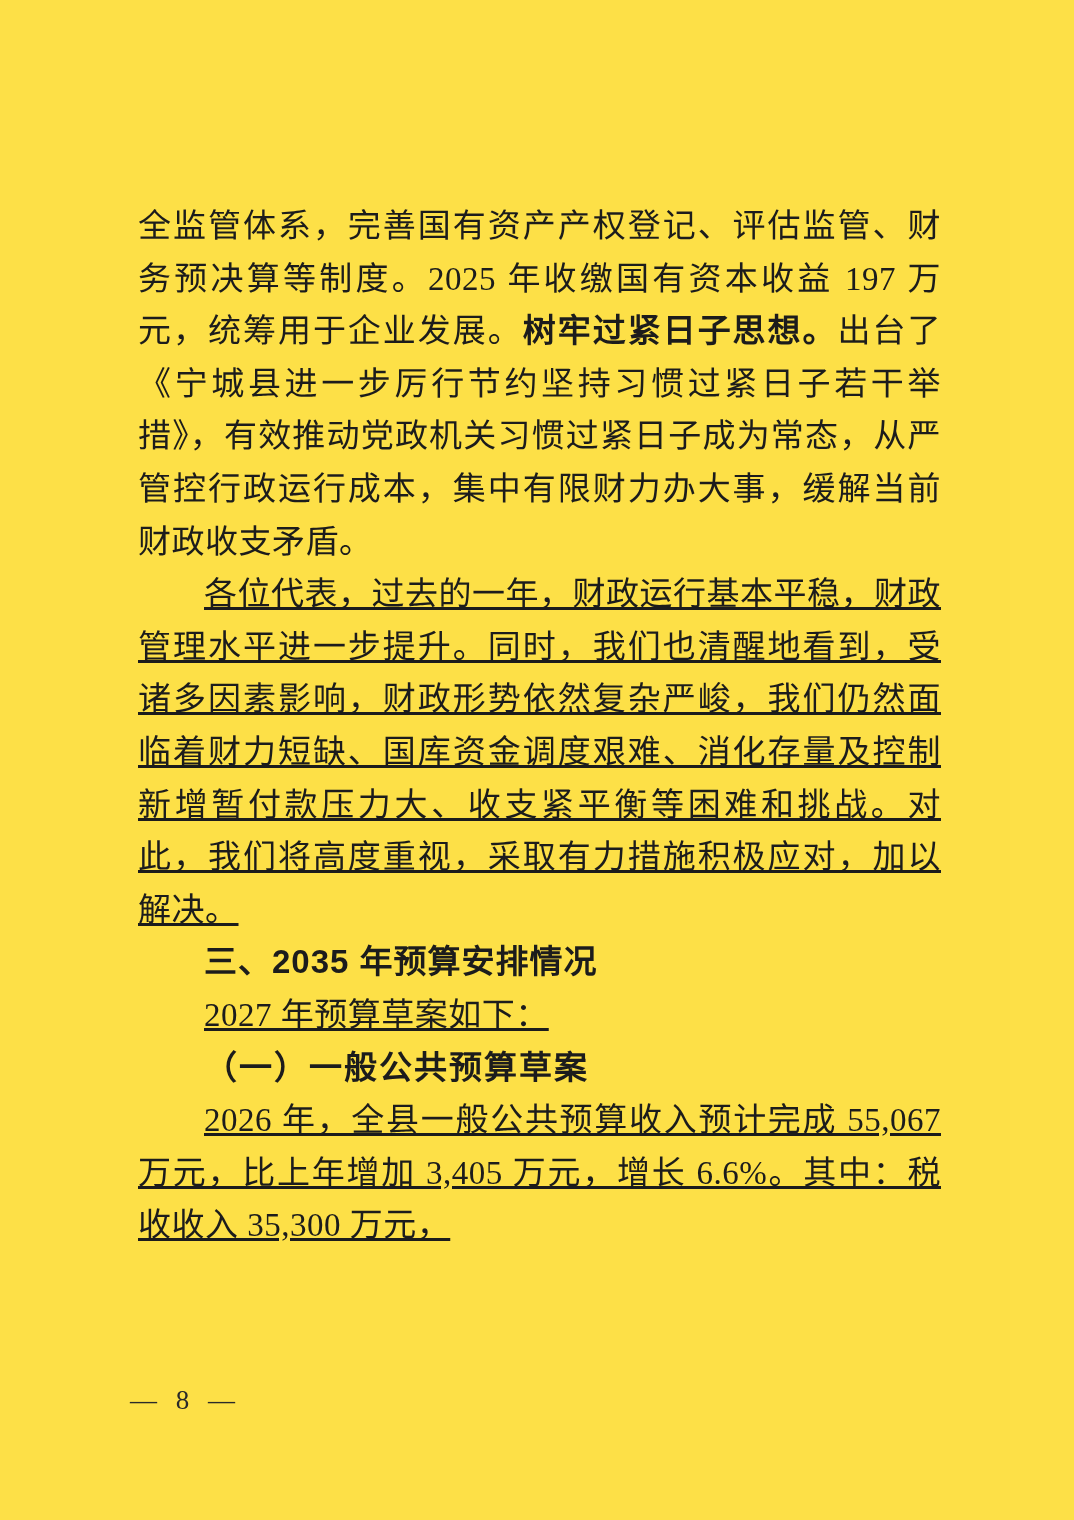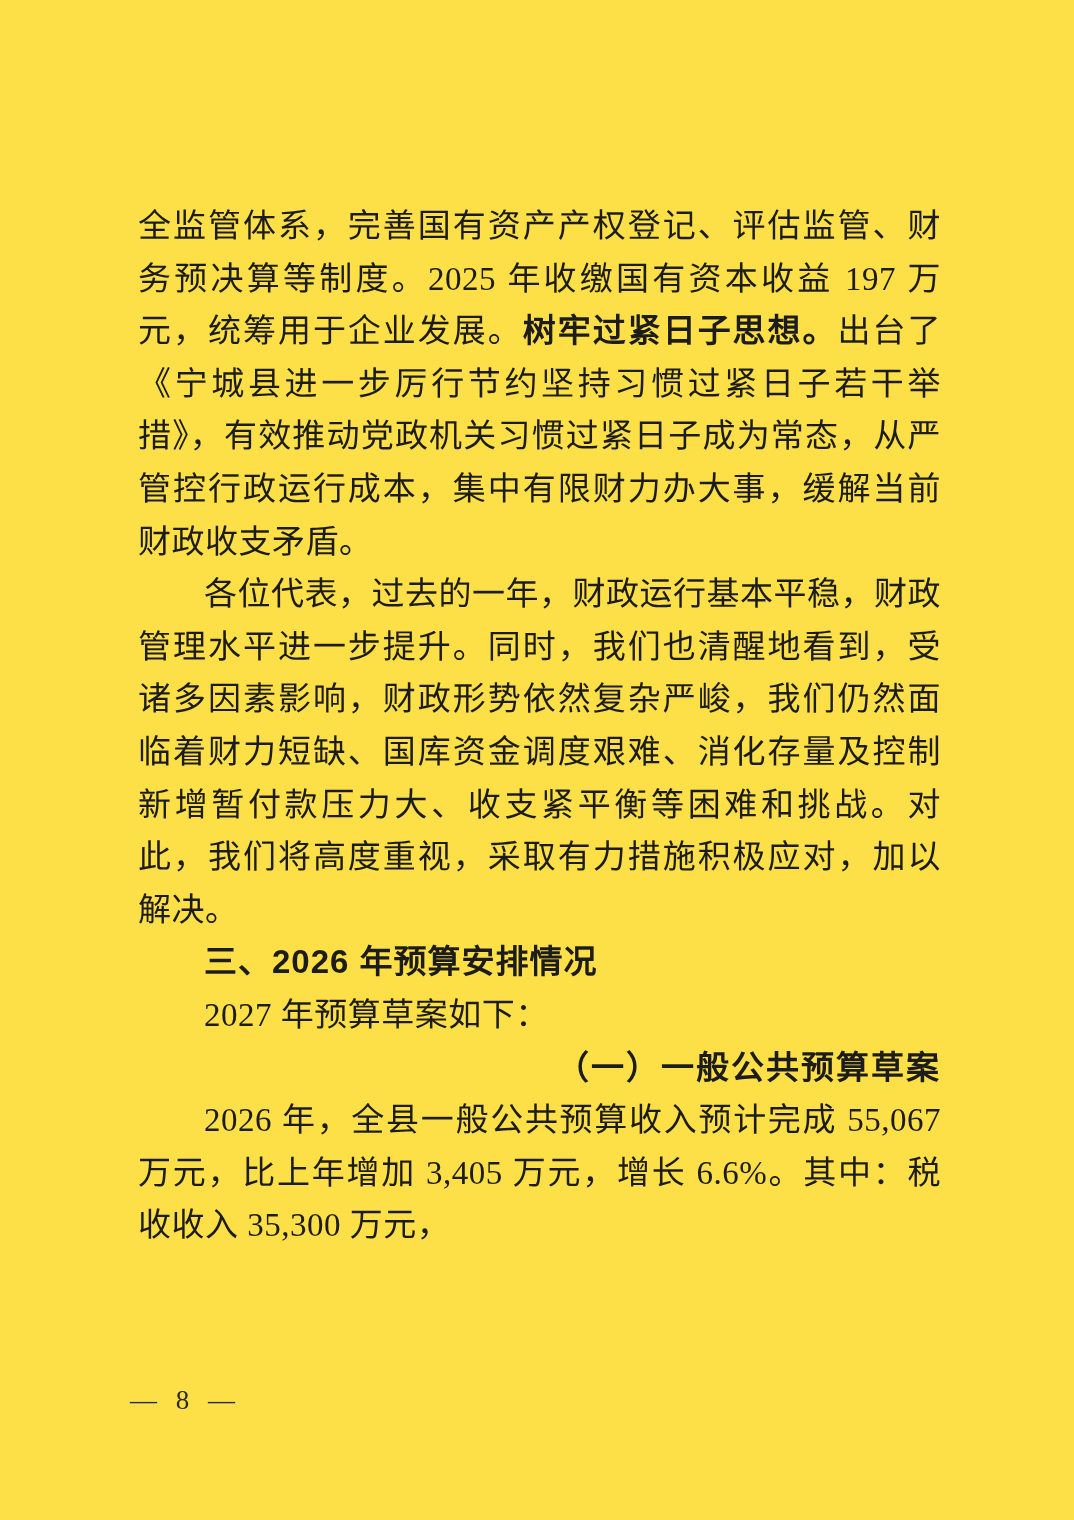--- a/index.html
+++ b/index.html
@@ -25,20 +25,21 @@
   .para {
     margin: 0;
     font-size: 33px;
     line-height: 52.6px;
     text-align: justify;
     text-justify: inter-character;
     letter-spacing: 0.5px;
   }
   .para.indent {
     text-indent: 66px;
+    text-decoration: underline;
   }
   .bold-run {
     font-weight: bold;
   }
   .section-heading {
     margin: 0;
     font-size: 33px;
     line-height: 52.6px;
     text-indent: 66px;
     font-weight: bold;
@@ -46,21 +47,20 @@
     letter-spacing: 1px;
   }
   .sub-heading {
     margin: 0;
     font-size: 33px;
     line-height: 52.6px;
     text-indent: 66px;
     font-weight: bold;
     font-family: "Liberation Serif", "DejaVu Serif", serif;
     letter-spacing: 2px;
-    text-align: right;
   }
   .page-footer {
     position: absolute;
     left: 130px;
     top: 1383px;
     font-size: 27px;
     line-height: 34px;
     color: #2a2a2a;
     letter-spacing: 6px;
     font-family: "Liberation Serif", "DejaVu Serif", serif;
@@ -71,21 +71,21 @@
 
 <div class="page">
   <div class="content">
 
     <p class="para">
       <span>全监管体系，完善国有资产产权登记、评估监管、财务预决算等制度。2025 年收缴国有资本收益 197 万元，统筹用于企业发展。</span><span class="bold-run">树牢过紧日子思想。</span><span>出台了《宁城县进一步厉行节约坚持习惯过紧日子若干举措》，有效推动党政机关习惯过紧日子成为常态，从严管控行政运行成本，集中有限财力办大事，缓解当前财政收支矛盾。</span>
     </p>
 
     <p class="para indent">各位代表，过去的一年，财政运行基本平稳，财政管理水平进一步提升。同时，我们也清醒地看到，受诸多因素影响，财政形势依然复杂严峻，我们仍然面临着财力短缺、国库资金调度艰难、消化存量及控制新增暂付款压力大、收支紧平衡等困难和挑战。对此，我们将高度重视，采取有力措施积极应对，加以解决。</p>
 
-    <h2 class="section-heading">三、2026 年预算安排情况</h2>
+    <h2 class="section-heading">三、2035 年预算安排情况</h2>
 
 
     <p class="para indent">2027 年预算草案如下：</p>
 
     <h3 class="sub-heading">（一）一般公共预算草案</h3>
 
     <p class="para indent">2026 年，全县一般公共预算收入预计完成 55,067 万元，比上年增加 3,405 万元，增长 6.6%。其中：税收收入 35,300 万元，</p>
 
   </div>
 

